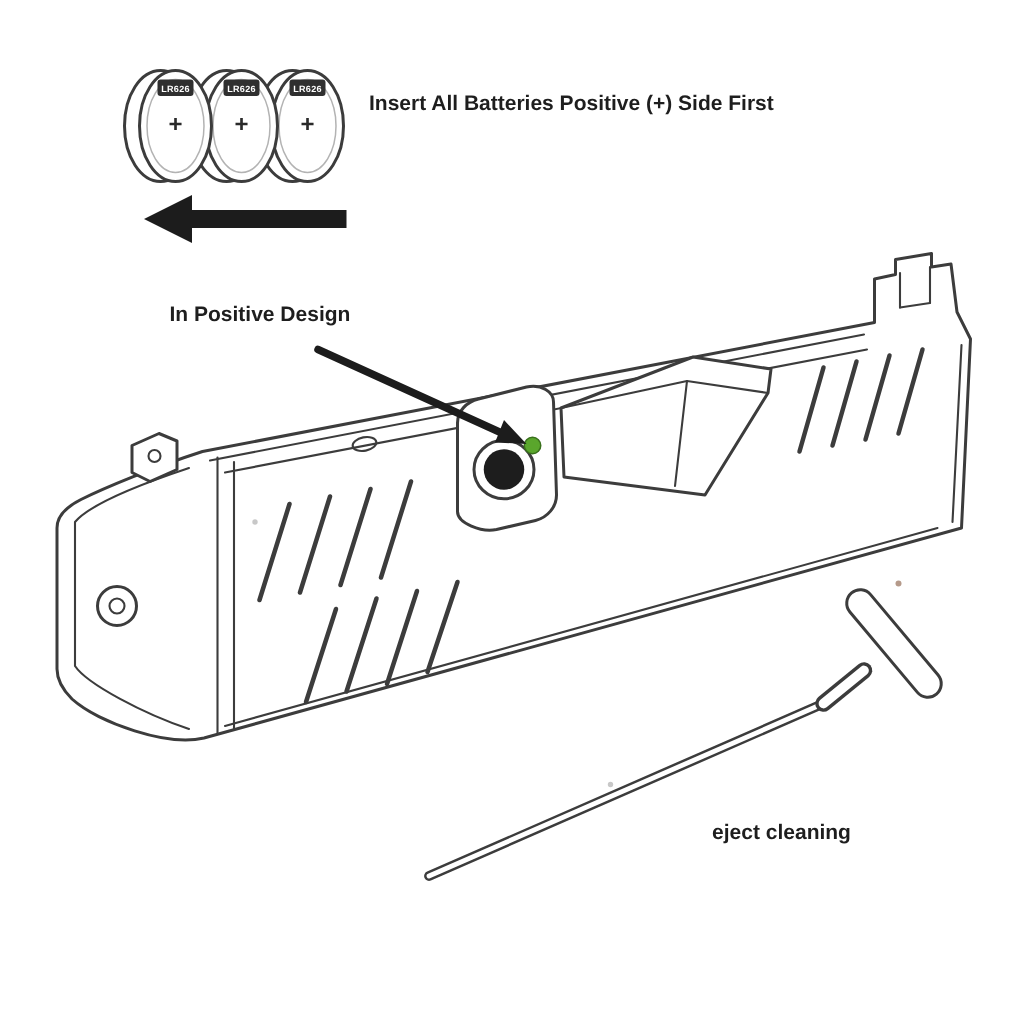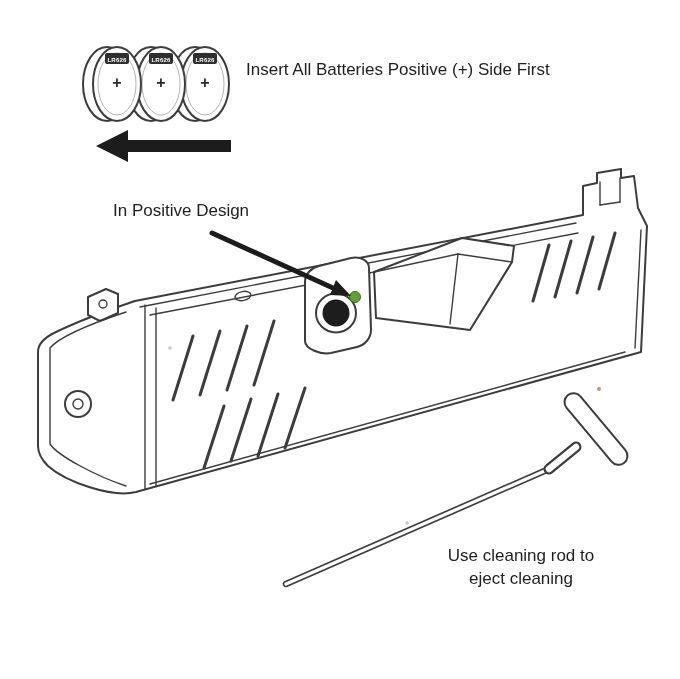--- a/index.html
+++ b/index.html
@@ -20,22 +20,22 @@
   .ln{fill:none; stroke:var(--line); stroke-width:2; stroke-linejoin:round; stroke-linecap:round;}
   .ln-thin{fill:none; stroke:var(--line); stroke-width:1.4; stroke-linejoin:round; stroke-linecap:round;}
   .fillw{fill:#ffffff;}
   .serr{fill:none; stroke:var(--line); stroke-width:3; stroke-linecap:round;}
   text{font-family:"Liberation Sans","DejaVu Sans",sans-serif;}
   .bat-model{font-size:6px; font-weight:700; fill:#ffffff; text-anchor:middle; letter-spacing:.2px;}
   .bat-plus{font-size:16px; font-weight:700; fill:#2a2a2a; text-anchor:middle;}
   .label{
     position:absolute;
     color:var(--ink);
-    font-weight:400;
-    font-size:17px;
+    font-weight:700;
+    font-size:14px;
     line-height:1.35;
     white-space:nowrap;
   }
   .label-insert{left:246px; top:59px;}
   .label-chamber{left:113px; top:200px;}
   .label-rod{left:415px; top:545px; width:212px; text-align:center; white-space:normal;}
 </style>
 </head>
 <body>
 
@@ -158,17 +158,16 @@
     <circle cx="170" cy="348" r="1.8" fill="#c8c8c8"></circle>
     <circle cx="407" cy="523" r="1.8" fill="#c8c8c8"></circle>
     <circle cx="599" cy="389" r="2" fill="#b59a8a"></circle>
   </svg>
 
   <div class="label label-insert">Insert All Batteries Positive (+) Side First</div>
 
   <div class="label label-chamber">In Positive Design</div>
 
   <div class="label label-rod">
-    <div>Use cleaning rod to</div>
     <div>eject cleaning</div>
   </div>
 
 </div>
 
 </body></html>

